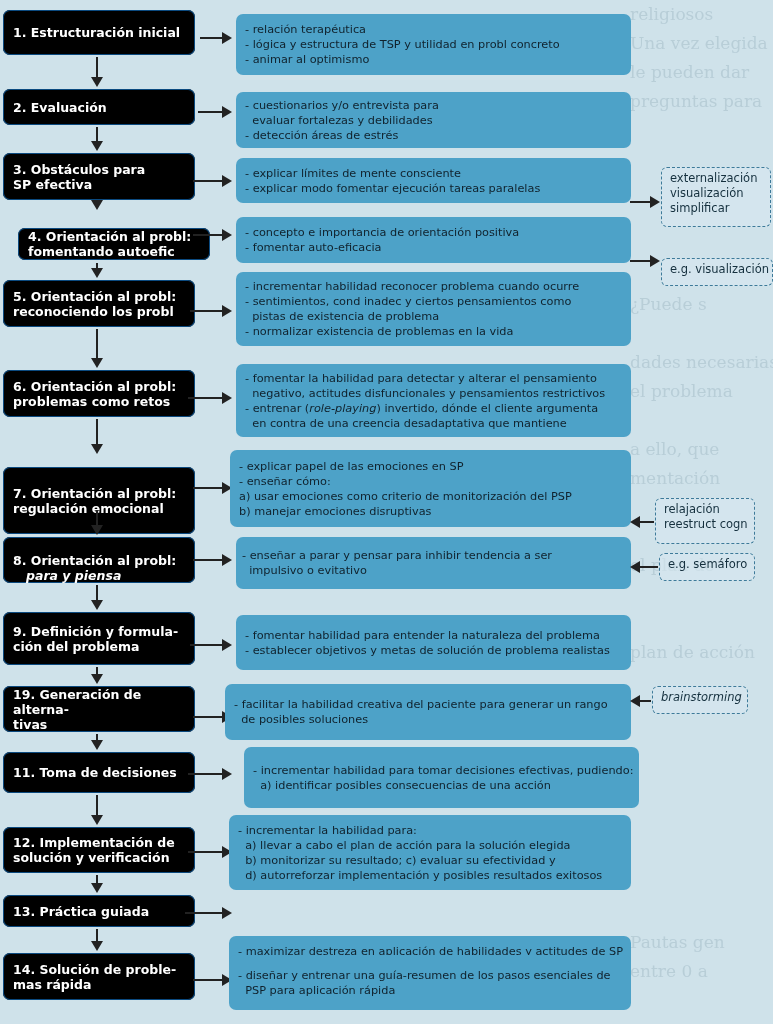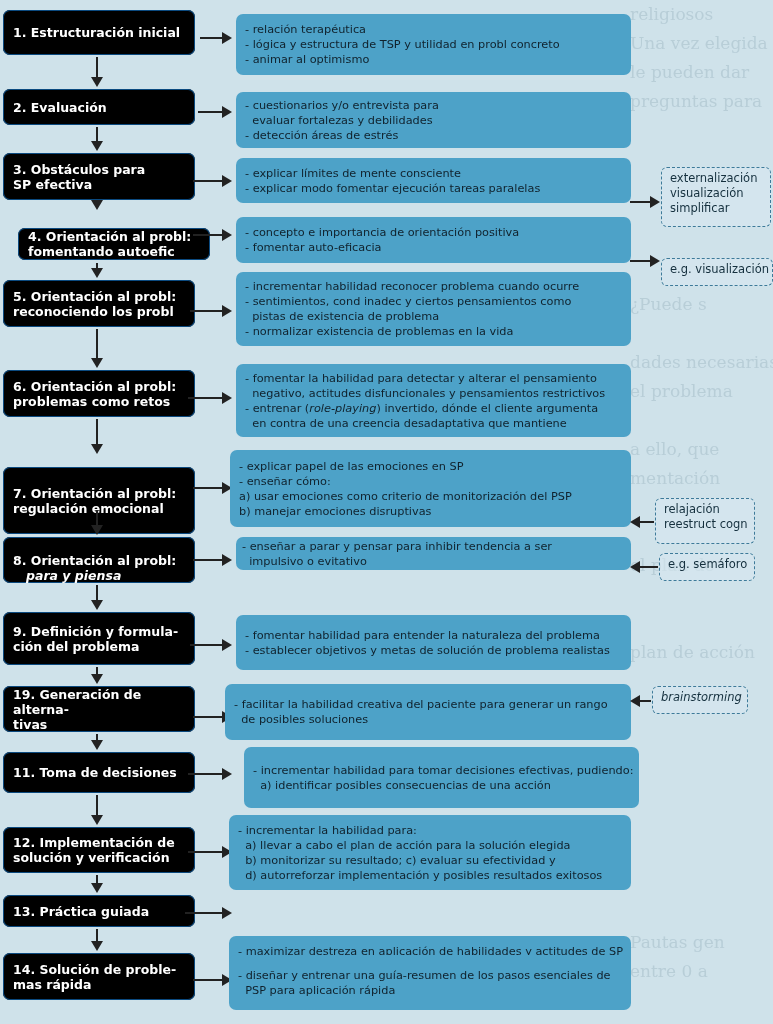--- a/index.html
+++ b/index.html
@@ -216,21 +216,21 @@
   <div class="ln">  negativo, actitudes disfuncionales y pensamientos restrictivos</div>
   <div class="ln">- entrenar (<i>role-playing</i>) invertido, dónde el cliente argumenta</div>
   <div class="ln">  en contra de una creencia desadaptativa que mantiene</div>
 </div>
 <div class="detail" style="top:450px;height:77px;left:230px;width:401px;">
   <div class="ln">- explicar papel de las emociones en SP</div>
   <div class="ln">- enseñar cómo:</div>
   <div class="ln">a) usar emociones como criterio de monitorización del PSP</div>
   <div class="ln">b) manejar emociones disruptivas</div>
 </div>
-<div class="detail" style="top:537px;height:33px;padding-left:6px;">
+<div class="detail" style="top:537px;height:52px;padding-left:6px;">
   <div class="ln">- enseñar a parar y pensar para inhibir tendencia a ser</div>
   <div class="ln">  impulsivo o evitativo</div>
 </div>
 <div class="detail" style="top:615px;height:55px;">
   <div class="ln">- fomentar habilidad para entender la naturaleza del problema</div>
   <div class="ln">- establecer objetivos y metas de solución de problema realistas</div>
 </div>
 <div class="detail" style="top:684px;height:56px;left:225px;width:406px;">
   <div class="ln">- facilitar la habilidad creativa del paciente para generar un rango</div>
   <div class="ln">  de posibles soluciones</div>

